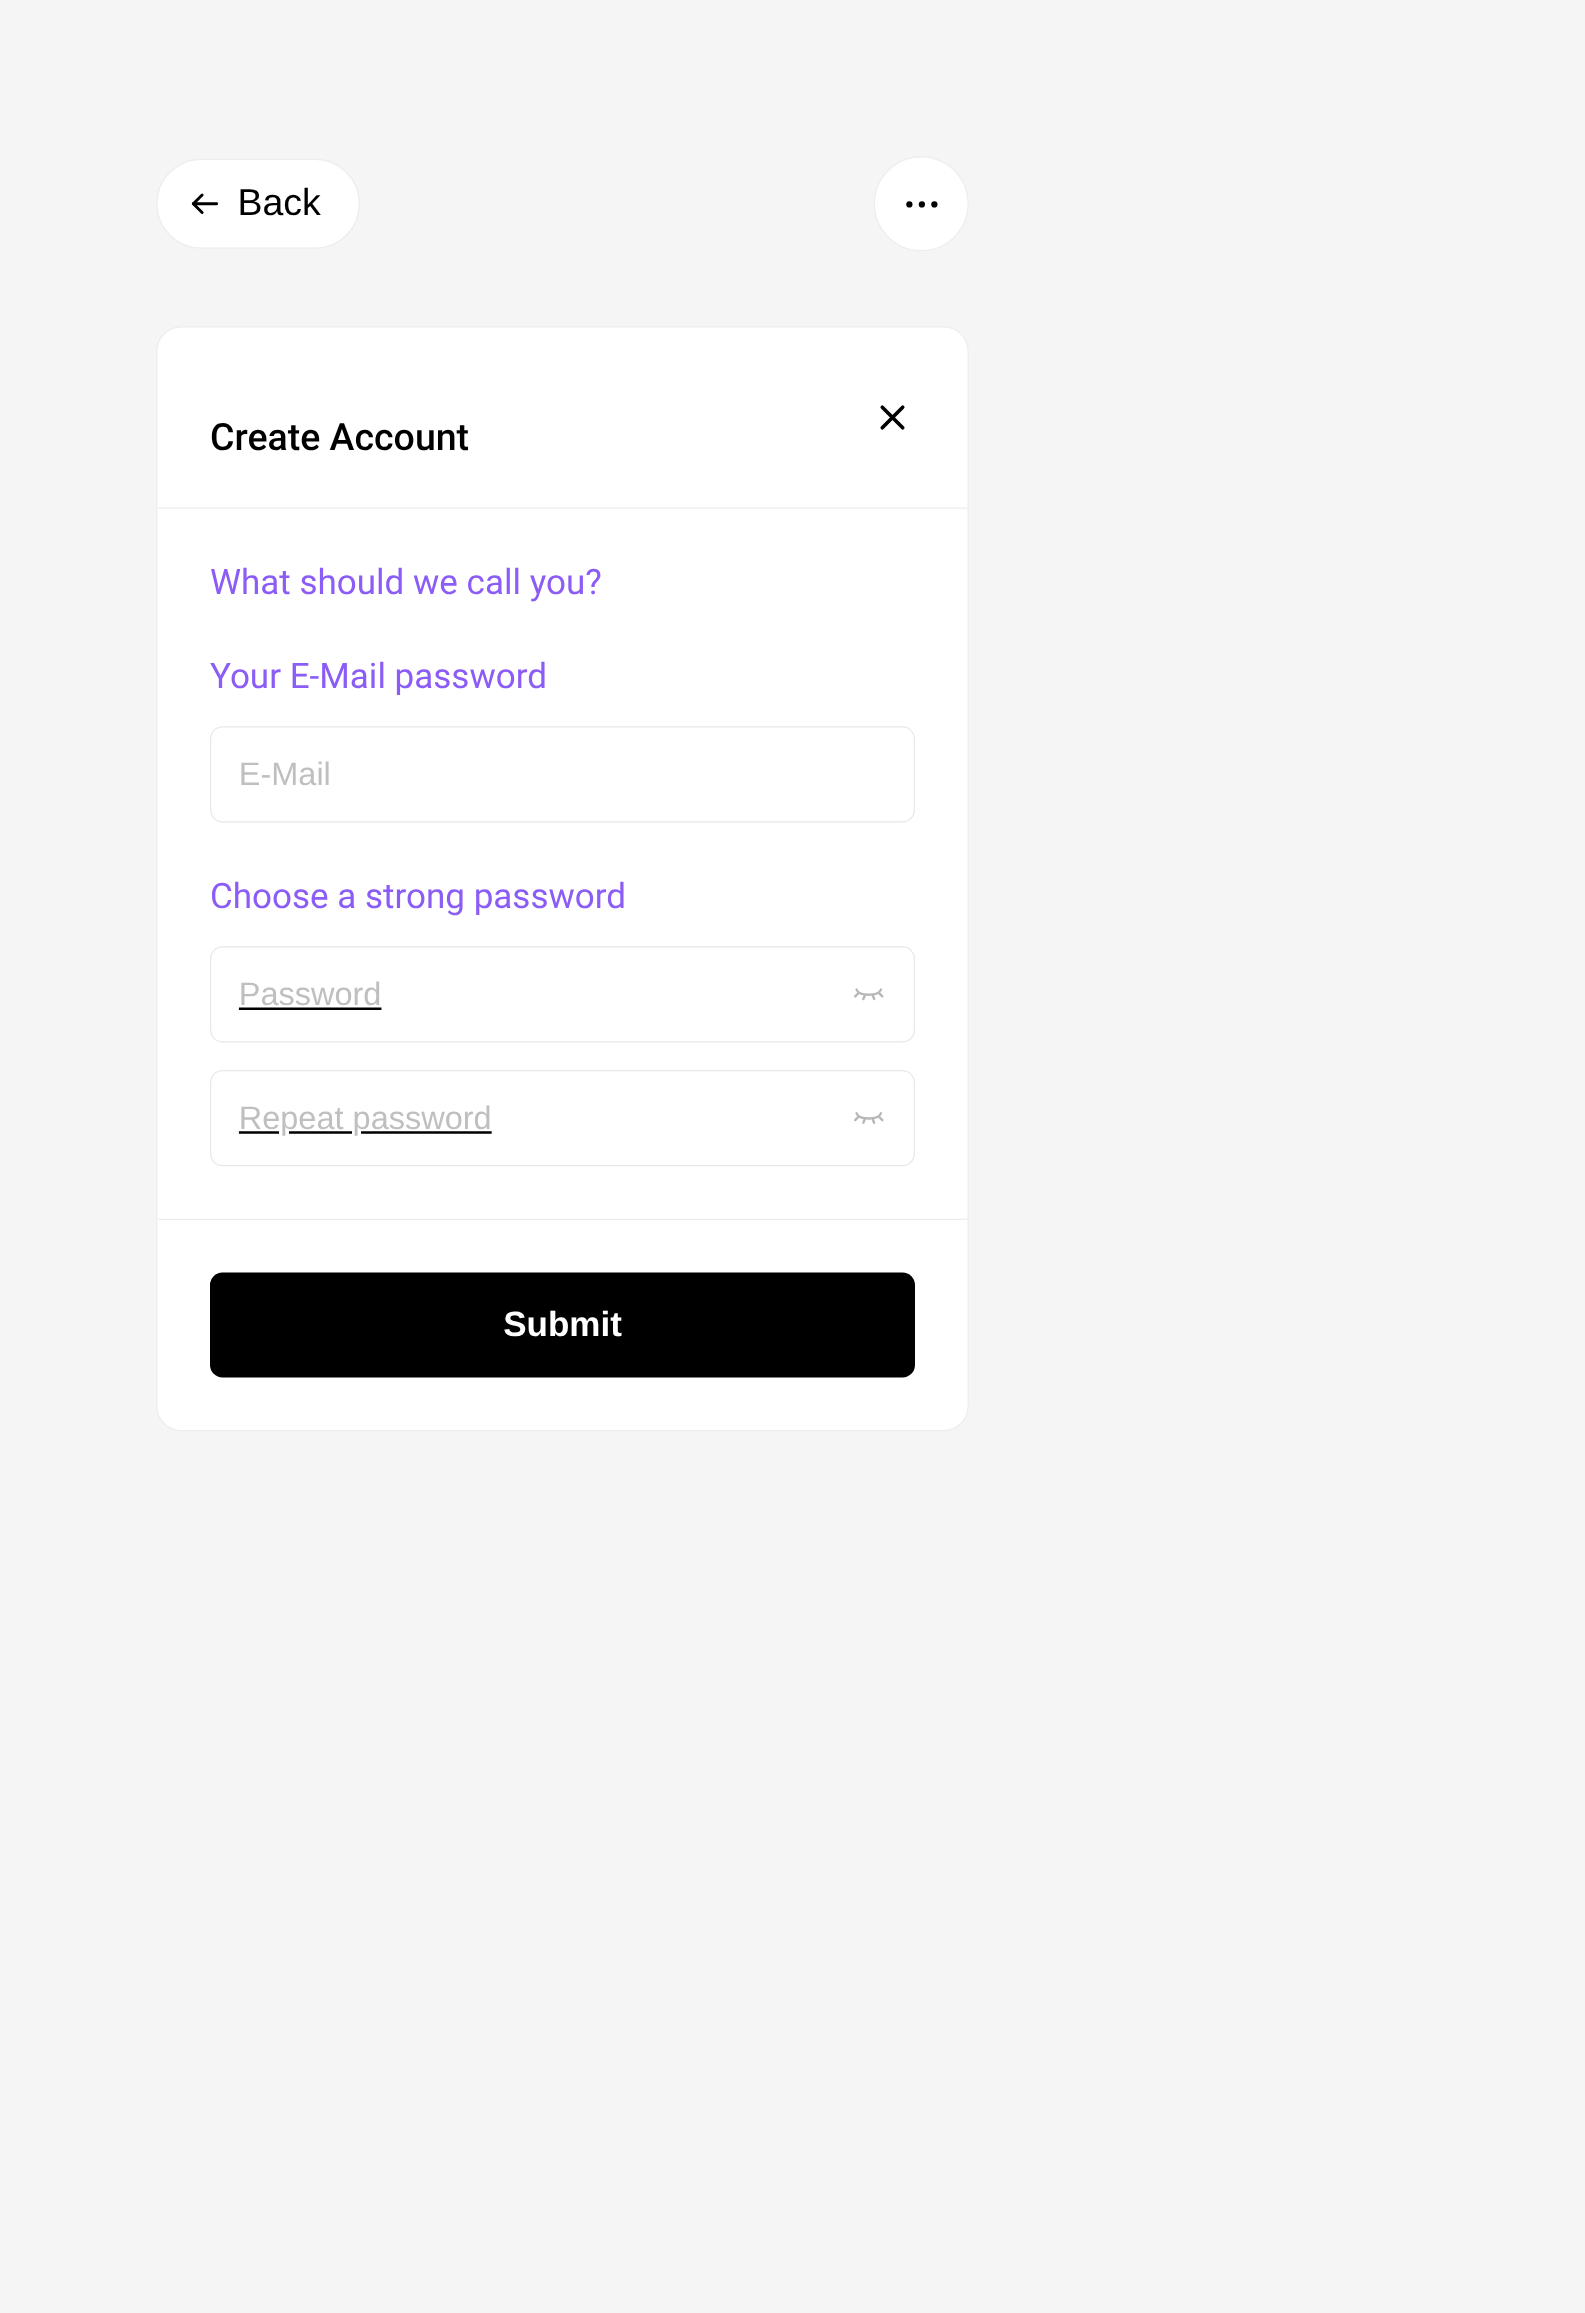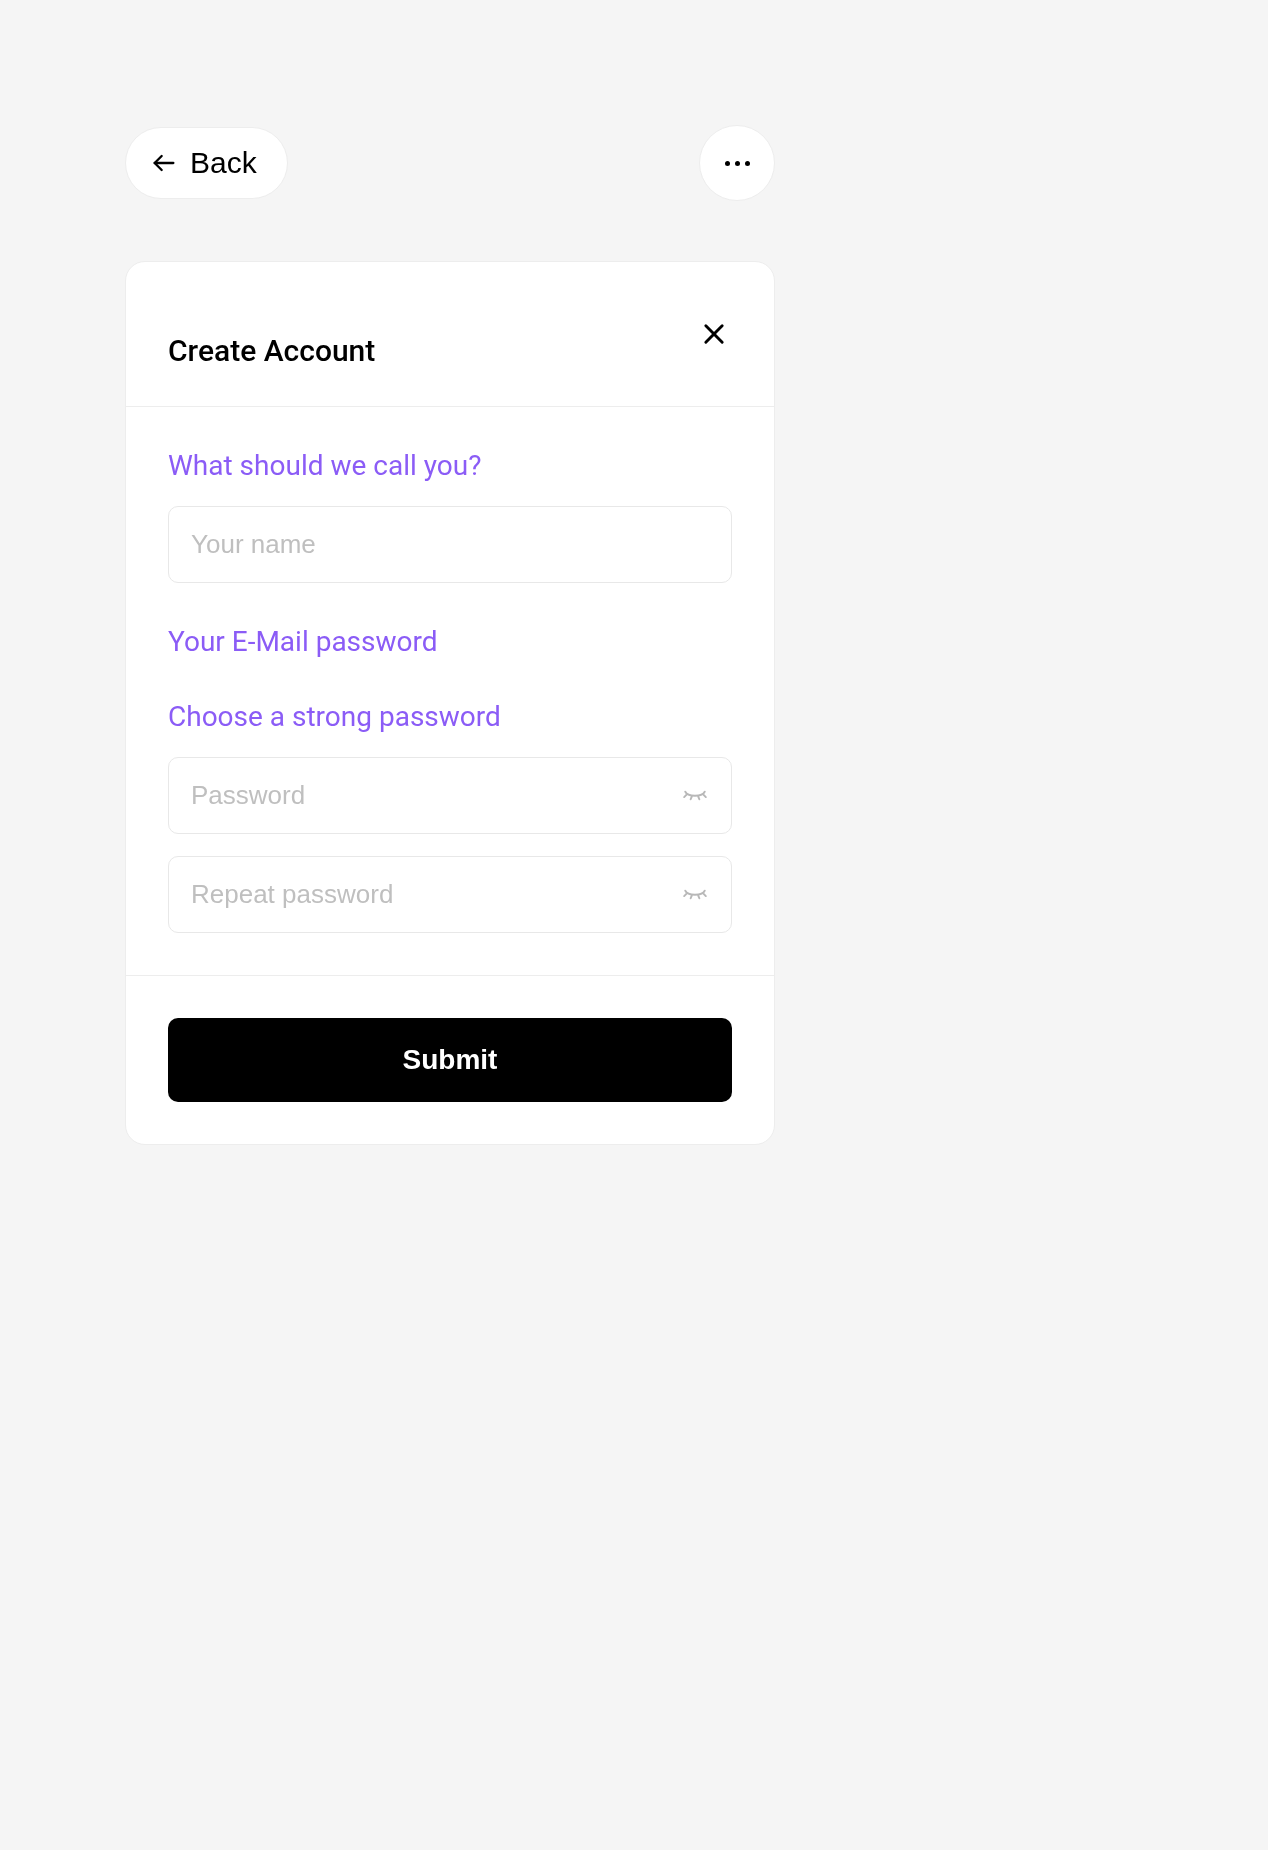--- a/index.html
+++ b/index.html
@@ -127,20 +127,21 @@
       border-radius: 10px;
       outline: none;
       color: #000;
       background-color: #ffffff;
     }
     .text-input::placeholder {
       color: #bfbfbf;
     }
     .password-input {
       padding-right: 60px;
+      text-decoration: underline;
     }
     .eye-button {
       position: absolute;
       right: 20px;
       top: 50%;
       transform: translateY(-50%);
       background: none;
       border: none;
       cursor: pointer;
       padding: 4px;
@@ -196,27 +197,27 @@
         <svg viewBox="0 0 24 24" fill="none" stroke="currentColor" stroke-width="2.5" stroke-linecap="round">
           <line x1="5" y1="5" x2="19" y2="19"></line>
           <line x1="19" y1="5" x2="5" y2="19"></line>
         </svg>
       </button>
     </div>
 
     <div class="card-body">
       <div class="form-group">
         <label class="form-label">What should we call you?</label>
-        <div class="input-wrapper">
-          <input type="text" class="text-input" placeholder="Your name" style="">
-        </div>
       </div>
 
       <div class="form-group">
         <label class="form-label">Your E-Mail password</label>
+        <div class="input-wrapper">
+          <input type="email" class="text-input" placeholder="E-Mail" style="">
+        </div>
       </div>
 
       <div class="form-group">
         <label class="form-label">Choose a strong password</label>
         <div class="input-wrapper">
           <input type="password" class="text-input password-input" placeholder="Password" style="">
           <button class="eye-button">
             <svg viewBox="0 0 24 24" fill="none" stroke="currentColor" stroke-width="1.8" stroke-linecap="round" stroke-linejoin="round">
               <path d="M3 8 C 5 13, 19 13, 21 8"></path>
               <line x1="4" y1="11" x2="2" y2="13"></line>

